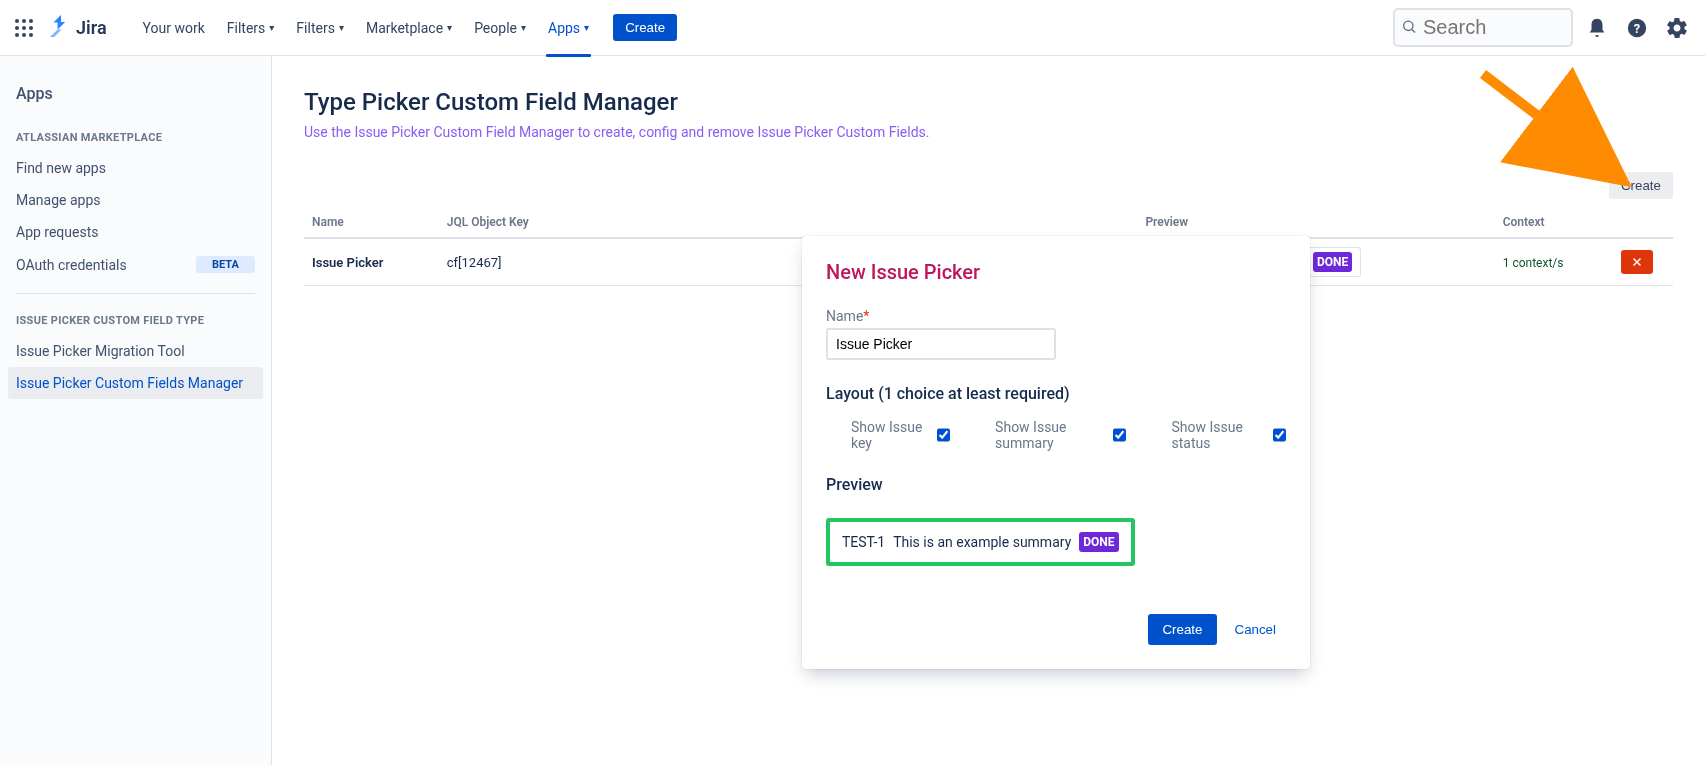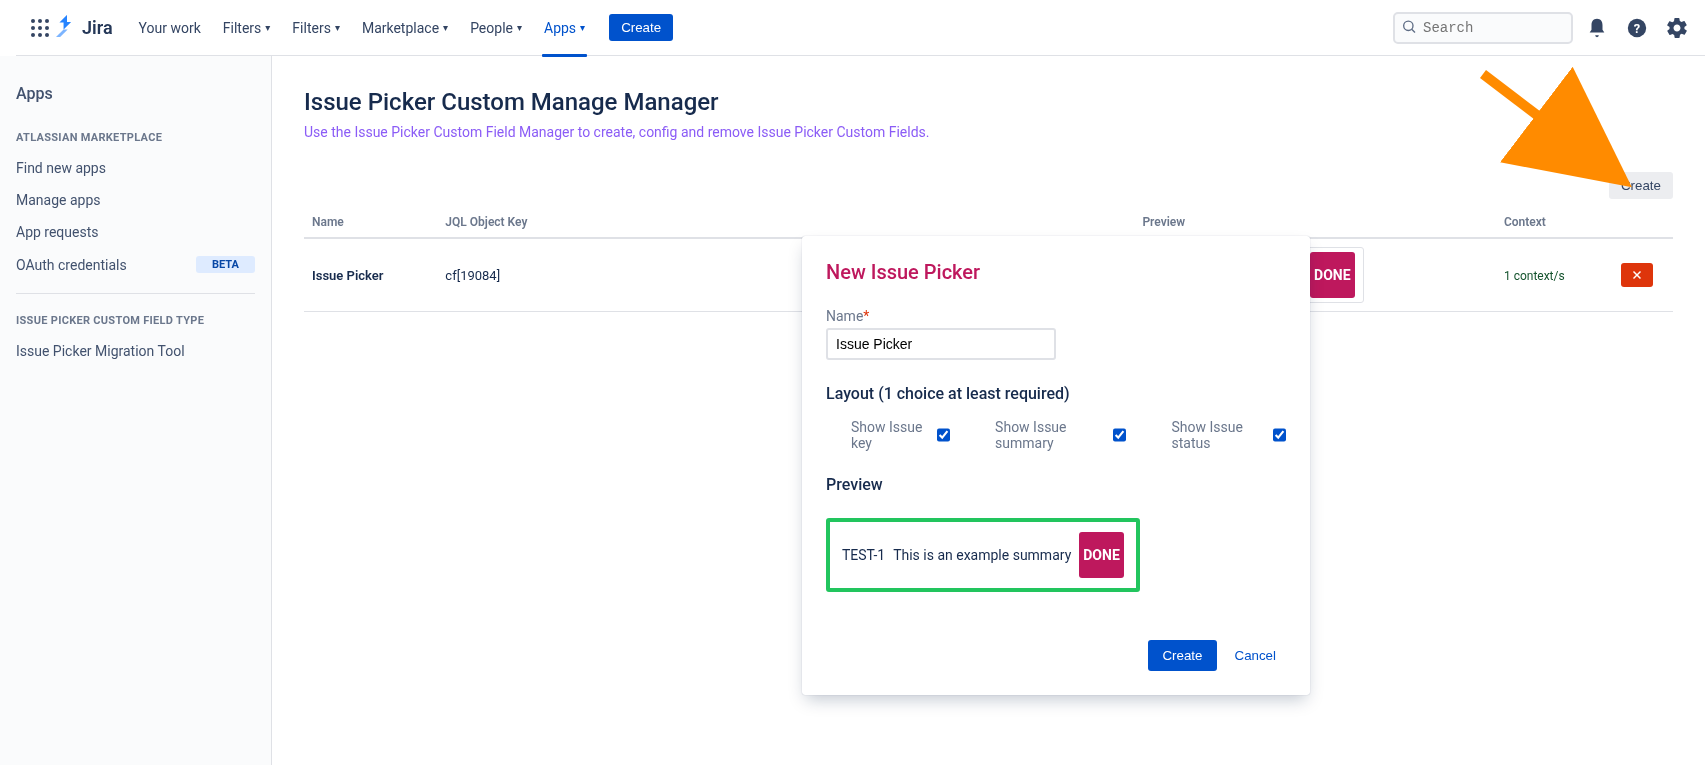--- a/index.html
+++ b/index.html
@@ -1,30 +1,30 @@
 <!DOCTYPE html>
 <html><head>
   <meta charset="utf-8">
   <style>
     * { box-sizing: border-box; margin: 0; padding: 0; }
     body { font-family: -apple-system, BlinkMacSystemFont, "Segoe UI", Roboto, sans-serif; font-size: 14px; color: #172B4D; background: #fff; }
     
     
-    .topnav { display: flex; align-items: center; height: 56px; padding: 0 12px; border-bottom: 1px solid #DFE1E6; gap: 4px; margin-left: 16px; }
+    .topnav { display: flex; align-items: center; height: 56px; padding: 0 12px; border-bottom: 1px solid #DFE1E6; gap: 14px; }
     .app-switcher { width: 24px; height: 24px; display: flex; align-items: center; justify-content: center; color: #344563; cursor: pointer; }
     .jira-logo { display: flex; align-items: center; gap: 4px; color: #253858; font-weight: 600; font-size: 18px; margin-right: 12px; cursor: pointer; }
     .jira-icon { color: #2684FF; }
     .nav-items { display: flex; align-items: center; gap: 2px; }
     .nav-item { padding: 8px 10px; color: #344563; cursor: pointer; display: flex; align-items: center; gap: 4px; border-radius: 3px; }
     .nav-item.active { color: #0052CC; position: relative; }
     .nav-item.active::after { content: ''; position: absolute; bottom: -13px; left: 8px; right: 8px; height: 3px; background: #0052CC; border-radius: 1px; }
     .create-btn { background: #0052CC; color: #fff; border: none; padding: 6px 12px; border-radius: 3px; font-weight: 500; margin-left: 12px; cursor: pointer; }
     .nav-right { margin-left: auto; display: flex; align-items: center; gap: 8px; }
     .search-box { position: relative; }
-    .search-input { width: 180px; padding: 6px 8px 6px 28px; border: 2px solid #DFE1E6; border-radius: 5px; background: #FAFBFC; font-size: 14px; font-family: Liberation Mono, monospace; }
+    .search-input { width: 180px; padding: 6px 8px 6px 28px; border: 2px solid #DFE1E6; border-radius: 5px; background: #FAFBFC; font-size: 20px; }
     .search-icon-pos { position: absolute; left: 8px; top: 50%; transform: translateY(-50%); color: #5E6C84; }
     .nav-icon { width: 32px; height: 32px; display: flex; align-items: center; justify-content: center; color: #344563; cursor: pointer; border-radius: 50%; }
     .chevron { font-size: 10px; color: #344563; }
     
     
     .layout { display: flex; height: calc(100vh - 56px); }
     .sidebar { width: 272px; background: #FAFBFC; border-right: 1px solid #DFE1E6; padding: 20px 8px; }
     .sidebar-title { font-size: 16px; font-weight: 500; color: #42526E; padding: 8px; margin-bottom: 12px; }
     .sidebar-section { font-size: 11px; font-weight: 700; color: #6B778C; text-transform: uppercase; padding: 8px; margin-top: 8px; letter-spacing: 0.3px; }
     .sidebar-item { padding: 8px; color: #42526E; cursor: pointer; border-radius: 3px; display: flex; align-items: center; justify-content: space-between; }
@@ -40,21 +40,21 @@
     .page-create-wrap { position: relative; display: flex; justify-content: flex-end; margin-bottom: 8px; }
     .page-create-btn { background: rgba(9,30,66,0.08); color: #344563; border: none; padding: 6px 12px; border-radius: 3px; cursor: pointer; }
     .arrow-annotation { position: absolute; right: 40px; top: -108px; pointer-events: none; }
     
     
     .table { width: 100%; border-collapse: collapse; }
     .table th { text-align: left; font-size: 12px; font-weight: 600; color: #6B778C; padding: 8px; border-bottom: 2px solid #DFE1E6; }
     .table td { padding: 8px; border-bottom: 1px solid #DFE1E6; font-size: 13px; }
     .table td.bold { font-weight: 600; }
     .preview-pill { display: inline-flex; align-items: center; gap: 6px; border: 1px solid #DFE1E6; border-radius: 3px; padding: 4px 8px; font-size: 12px; }
-    .done-badge { background: #be185d; color: #fff; font-size: 14px; font-weight: 700; padding: 15px 4px; border-radius: 3px; }
+    .done-badge { background: #6d28d9; color: #fff; font-size: 12px; font-weight: 700; padding: 3px 4px; border-radius: 3px; }
     .context-link { color: #14532d; font-size: 12px; }
     .delete-btn { background: #DE350B; color: #fff; border: none; width: 32px; height: 24px; border-radius: 3px; cursor: pointer; display: flex; align-items: center; justify-content: center; }
     
     
     .dialog { position: absolute; top: 180px; left: 530px; width: 508px; background: #fff; border-radius: 3px; box-shadow: 0 8px 16px -4px rgba(9,30,66,0.25), 0 0 1px rgba(9,30,66,0.31); padding: 24px; }
     .dialog-title { font-size: 20px; font-weight: 500; color: #be185d; margin-bottom: 24px; }
     .form-label { font-size: 14px; color: #6B778C; margin-bottom: 4px; display: block; }
     .required { color: #DE350B; }
     .form-input { width: 230px; padding: 6px 8px; border: 2px solid #DFE1E6; border-radius: 3px; font-size: 14px; }
     .section-heading { font-size: 16px; font-weight: 500; color: #172B4D; margin-top: 24px; margin-bottom: 16px; }
@@ -164,24 +164,27 @@
       </div>
     <div class="sidebar-item">
       <span>OAuth credentials</span>
       <span class="badge">BETA</span>
     </div>
     <div class="sidebar-divider"></div>
     <div class="sidebar-section">Issue Picker Custom Field Type</div>
     <div class="sidebar-item">
         <span>Issue Picker Migration Tool</span>
       </div>
+    <div class="sidebar-item active">
+        <span>Issue Picker Custom Fields Manager</span>
+      </div>
   </div>
 
   <div class="main">
-    <h1 class="page-title">Issue Picker Custom Manage Manager</h1>
+    <h1 class="page-title">Type Picker Custom Field Manager</h1>
     <p class="page-desc">Use the Issue Picker Custom Field Manager to create, config and remove Issue Picker Custom Fields.</p>
 
     <div class="page-create-wrap">
       <svg class="arrow-annotation" width="160" height="130" viewBox="0 0 160 130">
         <defs>
             <marker id="ah" markerWidth="12" markerHeight="12" refX="9" refY="6" orient="auto">
               <path d="M0,0 L12,6 L0,12 Z" fill="#FF8B00"></path>
             </marker>
           </defs>
         <line x1="10" y1="10" x2="135" y2="105" stroke="#FF8B00" stroke-width="10" marker-end="url(#ah)"></line>
@@ -196,21 +199,21 @@
           <th>JQL Object Key</th>
           <th style="width:40%"></th>
           <th>Preview</th>
           <th>Context</th>
           <th style="width:60px"></th>
         </tr>
       </thead>
       <tbody>
         <tr>
           <td class="bold">Issue Picker</td>
-          <td>cf[19084]</td>
+          <td>cf[12467]</td>
           <td></td>
           <td>
             <span class="preview-pill">
               <span>This is an example summary</span>
               <span class="done-badge">DONE</span>
             </span>
           </td>
           <td><a class="context-link">1 context/s</a></td>
           <td style="text-align:right">
             <button class="delete-btn">

